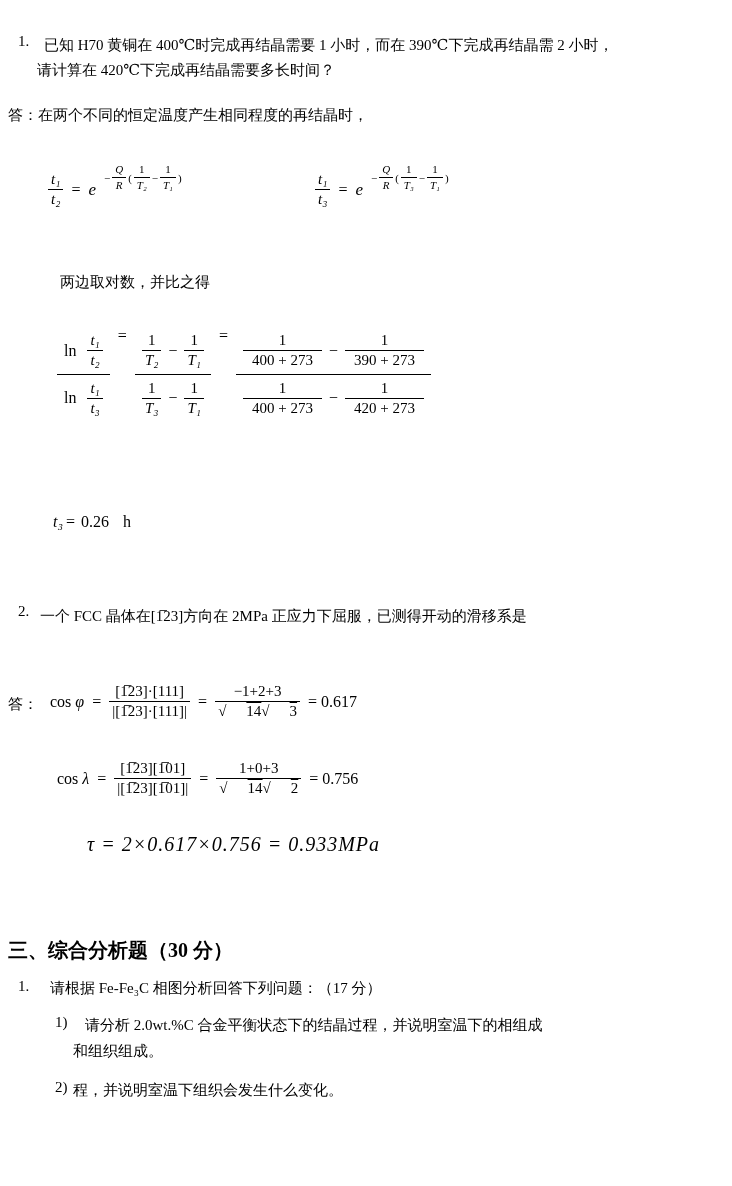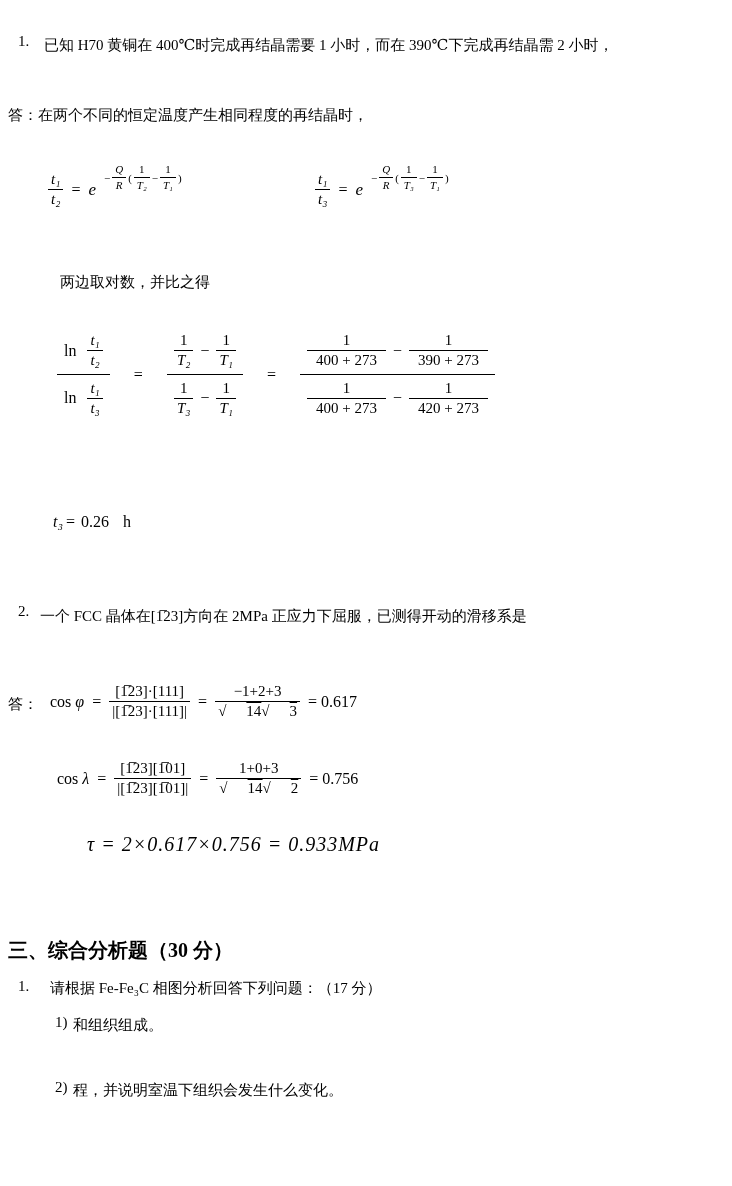--- a/index.html
+++ b/index.html
@@ -22,39 +22,40 @@
   .mrow{display:flex;align-items:center;gap:8px;font-size:16px;}
   .mrow .fr{font-size:15px;}
 
   
   .expo{display:inline-flex;align-items:center;gap:2px;font-size:11px;
         position:relative;top:-12px;}
   .expo .fr{font-size:11px;}
   .ebase{font-size:17px;}
 
   
-  .bigeq{display:flex;align-items:center;gap:24px;font-size:16px;}
+  .bigeq{display:flex;gap:8px;font-size:16px;}
   .big>.n,.big>.d{display:flex;align-items:center;justify-content:center;gap:7px;padding:4px 7px;}
   .big>.d{border-top:1px solid #000;}
   .big .fr{font-size:15px;}
   .lnop{font-style:normal;margin-right:4px;}
   .wide .n,.wide .d{white-space:nowrap;}
   .wide .fr .d{padding:0 9px;}
 
   .rad{text-decoration:overline;margin-left:20px;}
   .tau-line{font-size:20px;font-style:italic;letter-spacing:1px;}
   .heading{font-size:20px;font-weight:bold;line-height:22px;}
   .result-row{display:flex;align-items:baseline;font-size:16px;}
 </style>
 </head>
 <body>
 
 <div class="abs num" style="left:18px;top:33px">1.</div>
 <div class="abs cn" style="left:37px;top:33px;width:690px">
   <div style="padding-left:7px">已知 H70 黄铜在 400℃时完成再结晶需要 1 小时，而在 390℃下完成再结晶需 2 小时，</div>
+  <div>请计算在 420℃下完成再结晶需要多长时间？</div>
 </div>
 
 <div class="abs cn" style="left:8px;top:103px">
   <span>答：</span><span>在两个不同的恒定温度产生相同程度的再结晶时，</span>
 </div>
 
 <div class="abs mrow" style="left:48px;top:158px;height:64px">
   <span class="fr it">
     <span class="n">t₁</span>
     <span class="d">t₂</span>
@@ -230,19 +231,20 @@
 
 <div class="abs tau-line" style="left:87px;top:833px">τ = 2×0.617×0.756 = 0.933MPa</div>
 
 <div class="abs heading" style="left:8px;top:939px">三、综合分析题（30 分）</div>
 
 <div class="abs num" style="left:18px;top:978px">1.</div>
 <div class="abs cn" style="left:50px;top:976px;width:660px">请根据 Fe-Fe₃C 相图分析回答下列问题：（17 分）</div>
 
 <div class="abs num" style="left:55px;top:1014px">1)</div>
 <div class="abs cn" style="left:73px;top:1012px;width:640px;line-height:26px">
+  <div style="padding-left:12px">请分析 2.0wt.%C 合金平衡状态下的结晶过程，并说明室温下的相组成</div>
   <div>和组织组成。</div>
 </div>
 
 <div class="abs num" style="left:55px;top:1079px">2)</div>
 <div class="abs cn" style="left:73px;top:1077px;width:640px;line-height:26px">
   <div>程，并说明室温下组织会发生什么变化。</div>
 </div>
 
 </body></html>

